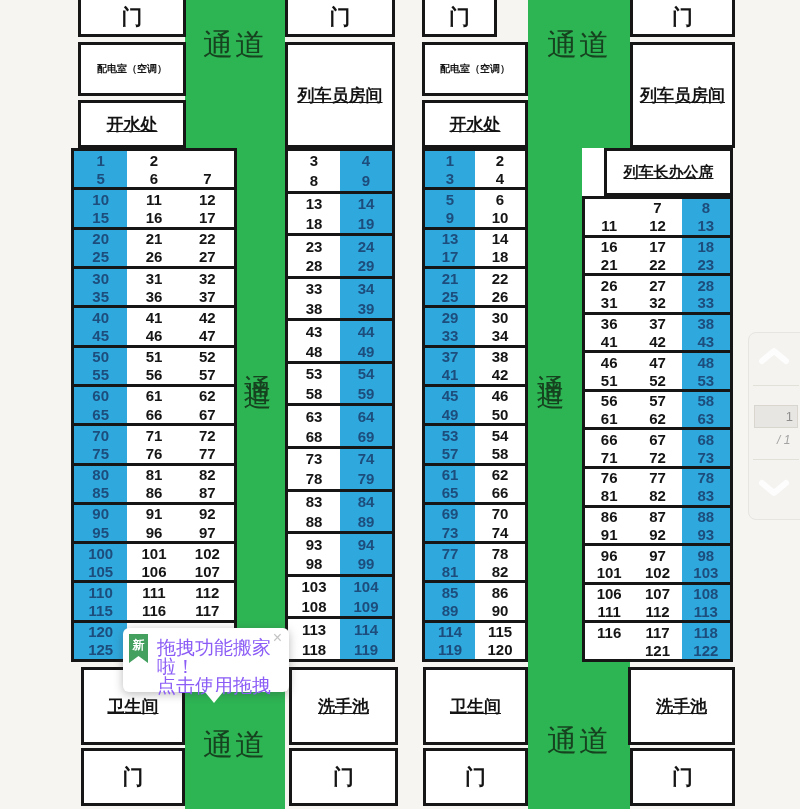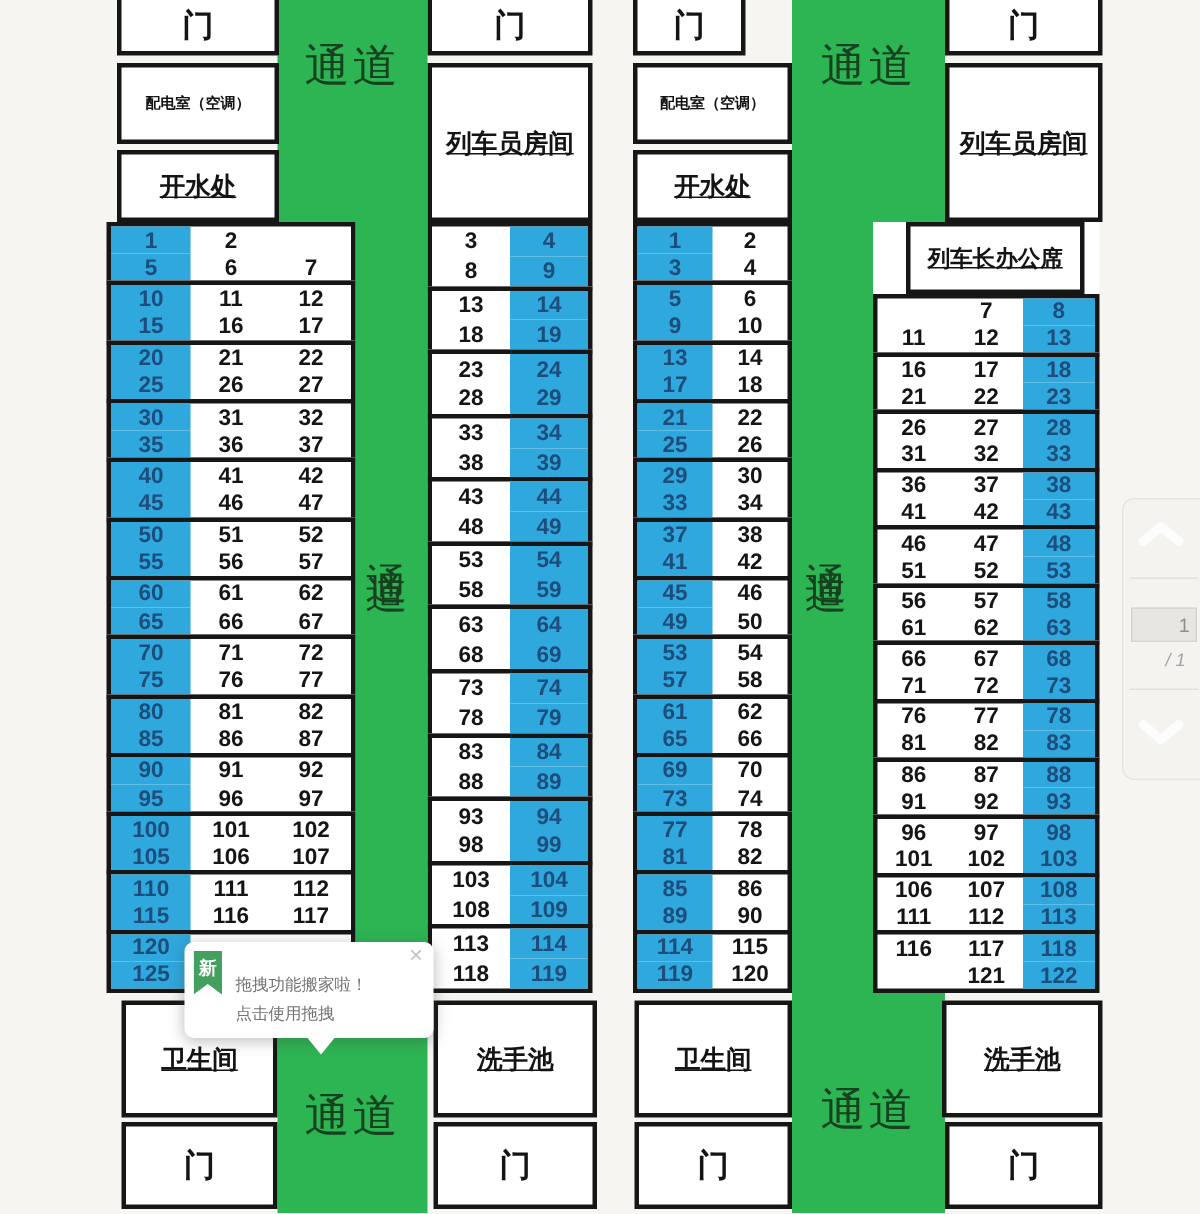--- a/index.html
+++ b/index.html
@@ -28,21 +28,21 @@
     font-weight:bold;font-size:15px;color:#151515;}
   .seat-cell.blue{background:var(--blue);color:var(--blue-text);}
 
   
   .tooltip{position:absolute;left:123px;top:628px;width:166px;height:64px;background:#fff;
     border-radius:6px;box-shadow:0 2px 10px rgba(60,60,60,.35);z-index:30;}
   .tooltip .ribbon{position:absolute;left:6px;top:6px;width:19px;height:29px;background:var(--ribbon);
     clip-path:polygon(0 0,100% 0,100% 100%,50% 76%,0 100%);display:flex;justify-content:center;
     color:#fff;font-size:12px;font-weight:bold;padding-top:3px;box-sizing:border-box;}
   .tooltip .close{position:absolute;right:7px;top:2px;color:#c3c3c3;font-size:16px;line-height:16px;cursor:pointer;}
-  .tooltip .tip-text{position:absolute;left:34px;top:20px;color:#737373;font-size:11px;line-height:19px;}
+  .tooltip .tip-text{position:absolute;left:34px;top:10px;color:#8b5cf6;font-size:19px;line-height:19px;}
   .tooltip .pointer{position:absolute;left:82px;top:100%;width:0;height:0;
     border-left:9px solid transparent;border-right:9px solid transparent;border-top:11px solid #fff;}
 
   
   .pager{position:absolute;left:748px;top:332px;width:56px;height:188px;background:#f4f3f0;
     border:1px solid #e7e5e0;border-radius:8px 0 0 8px;box-sizing:border-box;z-index:20;}
   .pager .chev{position:absolute;left:10px;width:30px;height:18px;cursor:pointer;}
   .pager hr{position:absolute;left:4px;width:46px;border:none;border-top:1px solid #e3e0da;margin:0;}
   .pager .page-box{position:absolute;left:5px;top:72px;width:44px;height:23px;background:#e8e6e2;
     border:1px solid #d9d6d0;box-sizing:border-box;color:#8f8f8f;font-size:13px;text-align:right;
@@ -358,21 +358,21 @@
   <div class="aisle-text" style="left:528px;width:102px;top:726px;">通道</div>
 
   <div class="box door" style="left:422px;top:-4px;width:75px;height:41px;">门</div>
   <div class="box room-small" style="left:422px;top:42px;width:106px;height:54px;">配电室（空调）</div>
   <div class="box room" style="left:422px;top:100px;width:106px;height:48px;">开水处</div>
 
   <div class="box door" style="left:630px;top:-4px;width:105px;height:41px;">门</div>
   <div class="box room" style="left:630px;top:42px;width:105px;height:106px;">列车员房间</div>
 
   <div class="underlay" style="left:582px;top:148px;width:151px;height:48px;"></div>
-  <div class="box room" style="left:604px;top:148px;width:119px;height:48px;font-size:15px;">列车长办公席</div>
+  <div class="box room" style="left:604px;top:148px;width:129px;height:48px;font-size:15px;">列车长办公席</div>
 
   <div class="seat-block" style="left:422px;top:148px;width:106px;height:514px;">
       <div class="seat-group">
         <div class="seat-row">
           <div class="seat-cell blue">1</div>
           <div class="seat-cell">2</div>
         </div>
         <div class="seat-row">
           <div class="seat-cell blue">3</div>
           <div class="seat-cell">4</div>

